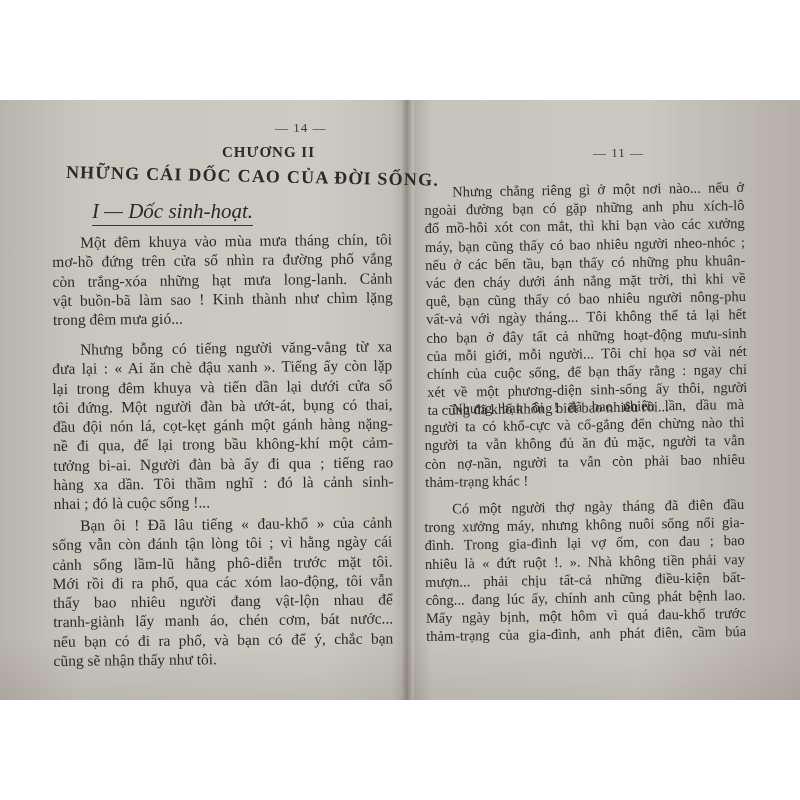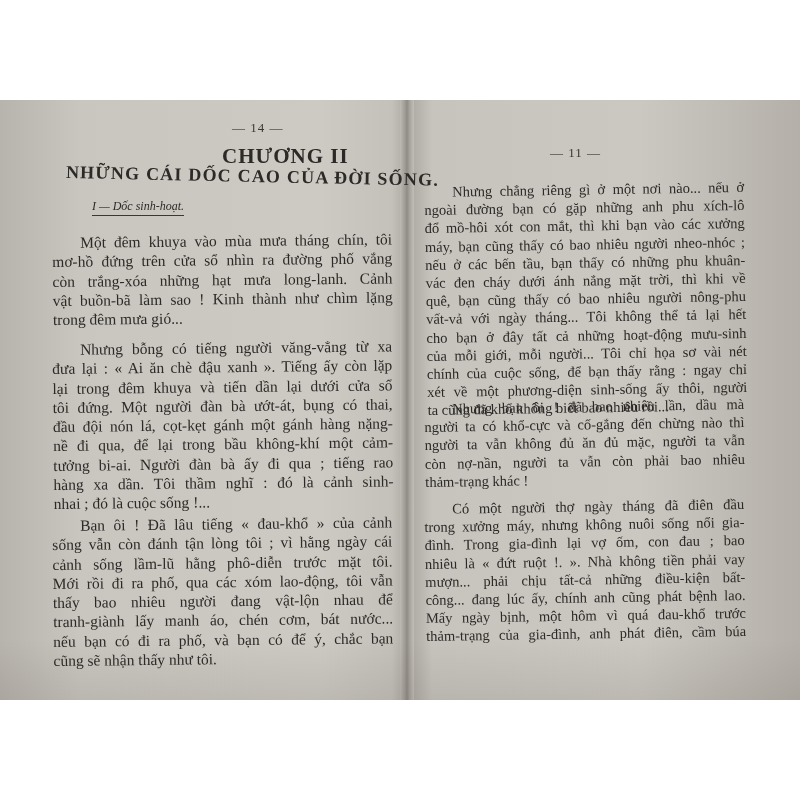--- a/index.html
+++ b/index.html
@@ -12,28 +12,28 @@
       background: linear-gradient(90deg, #b7b3ad 0%, #c9c6c0 10%, #cdcac4 40%, #c4c1bb 49%, #a9a59f 51%, #c7c4be 54%, #cbc8c2 80%, #b4b0a9 100%);
       overflow: hidden;
     }
     .gutter {
       position: absolute; left: 400px; top: 0; width: 14px; height: 600px;
       background: linear-gradient(90deg, #bdb9b3 0%, #9f9b95 35%, #8f8b85 50%, #a8a49e 70%, #c2bfb9 100%);
     }
     .page { position: absolute; top: 0; height: 600px; color: #2c2a27; }
     .page-left { left: 0; width: 400px; }
     .page-right { left: 414px; width: 386px; }
-    .page-num { position: absolute; font-size: 13px; letter-spacing: 1px; color: #3a3834; }
-    .chapter { position: absolute; left: 222px; top: 44px; font-size: 21px; font-weight: bold; letter-spacing: 1px; }
+    .page-num { position: absolute; font-size: 13px; letter-spacing: 1px; color: #3a3834; margin-left: 43px; }
+    .chapter { position: absolute; left: 222px; top: 44px; font-size: 15px; font-weight: bold; letter-spacing: 1px; }
     .title {
       position: absolute; left: 66px; top: 62px; font-size: 18px; font-weight: bold; letter-spacing: 1.2px;
       transform: rotate(1.2deg); transform-origin: left center; white-space: nowrap;
     }
     .section {
-      position: absolute; left: 92px; top: 99px; font-size: 12px; font-style: italic;
+      position: absolute; left: 92px; top: 99px; font-size: 21px; font-style: italic;
       border-bottom: 1px solid #3a3834; padding-bottom: 1px; white-space: nowrap;
     }
     .para { position: absolute; font-size: 15.5px; line-height: 19.3px; text-align: justify; }
     .para .line { display: block; white-space: nowrap; text-align-last: justify; }
     .para .line.last { text-align-last: left; }
     .indent { padding-left: 28px; }
     .left-text { left: 52px; width: 340px; transform: rotate(-0.6deg); transform-origin: left top; }
     .right-text { left: 10px; width: 320px; font-size: 14.5px; line-height: 18.2px; transform: rotate(-0.9deg); transform-origin: left top; }
     .shadow-bottom {
       position: absolute; left: 0; bottom: 0; width: 800px; height: 60px;

